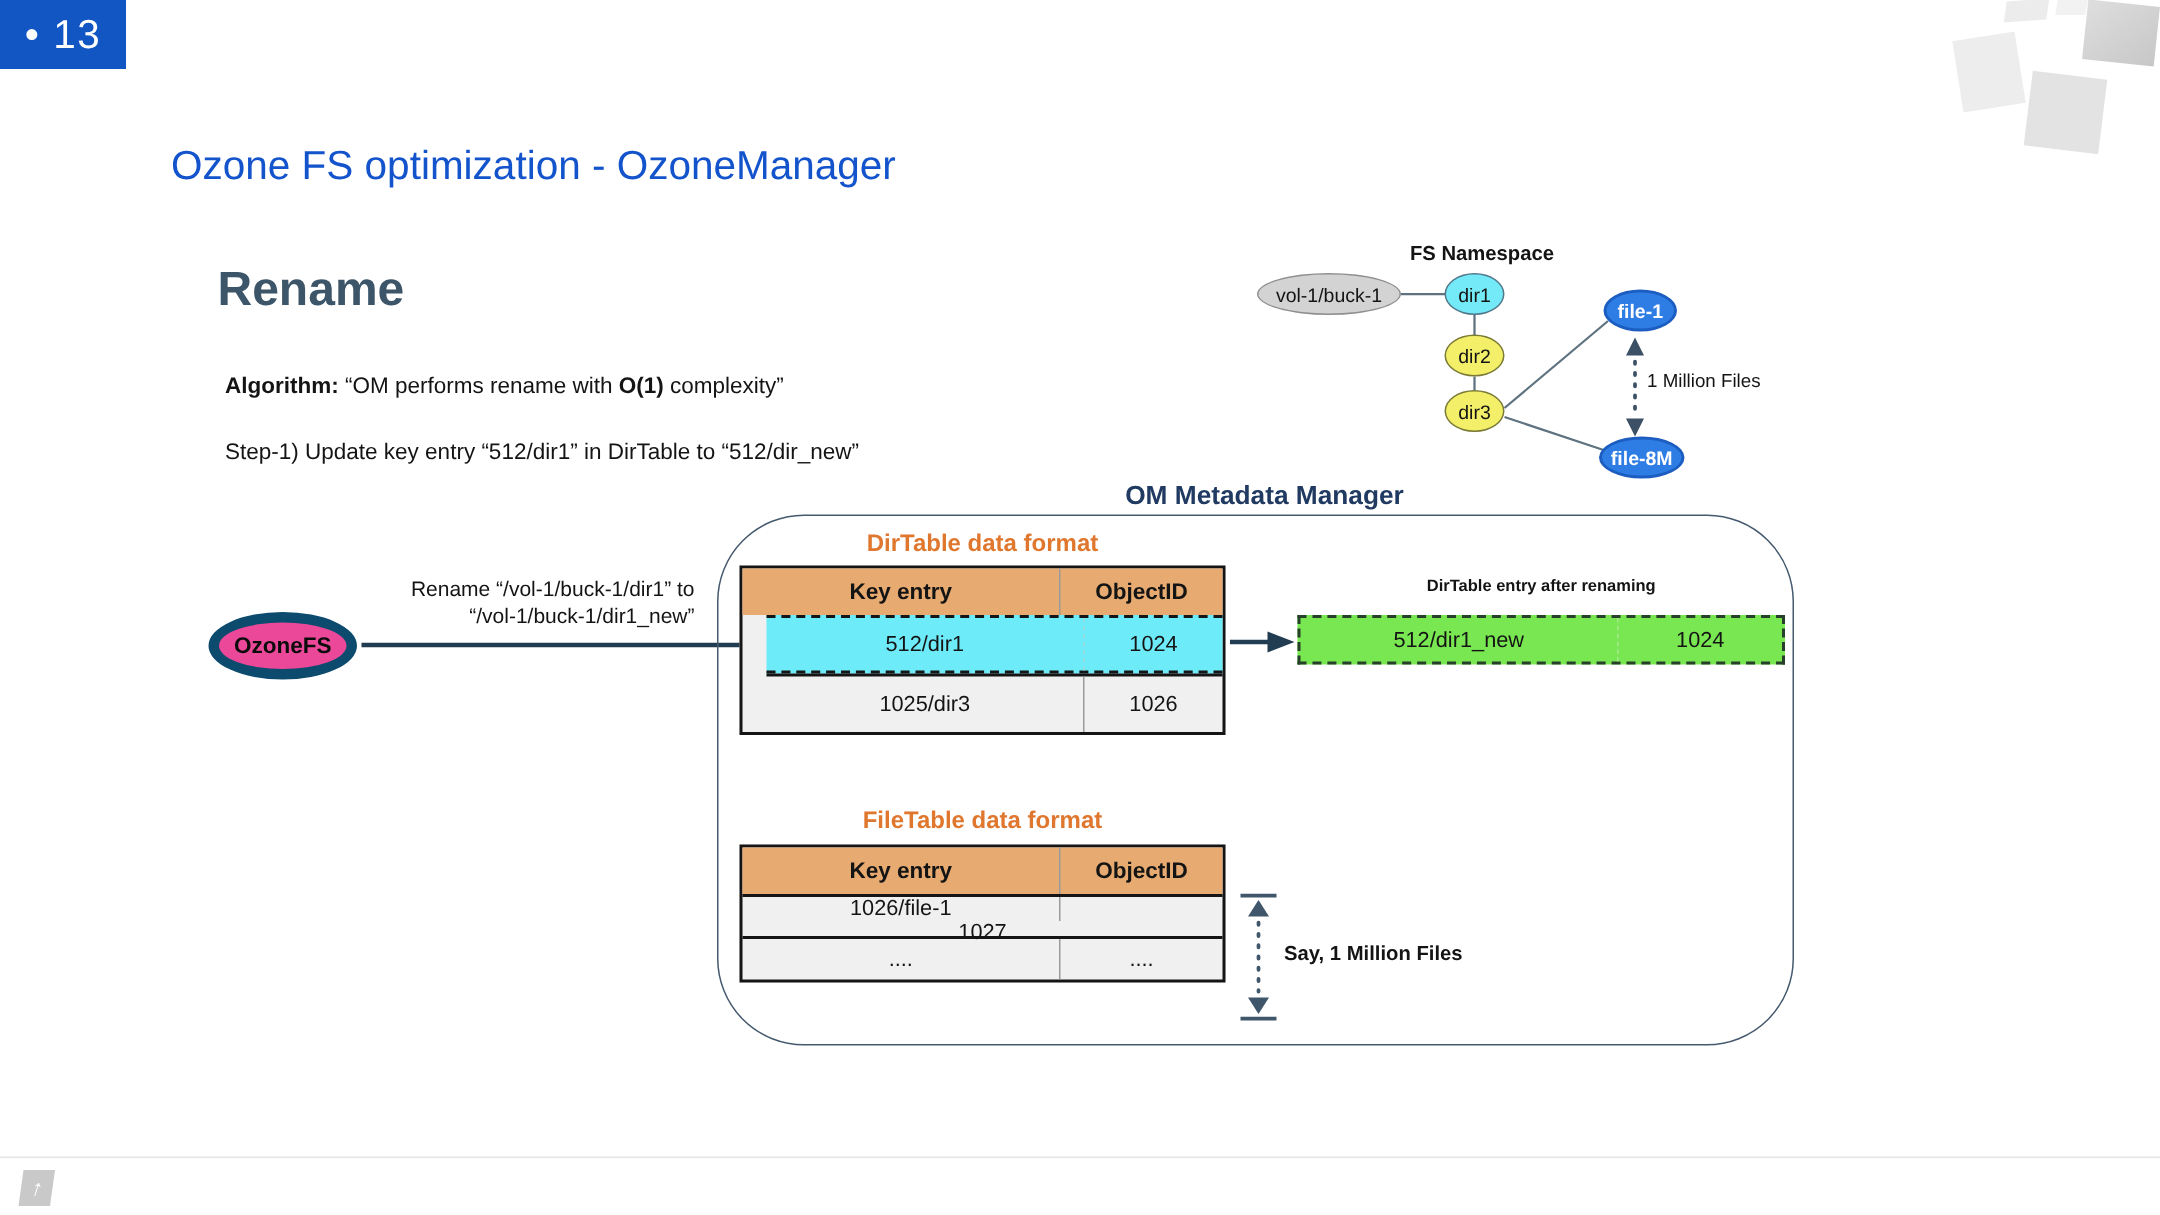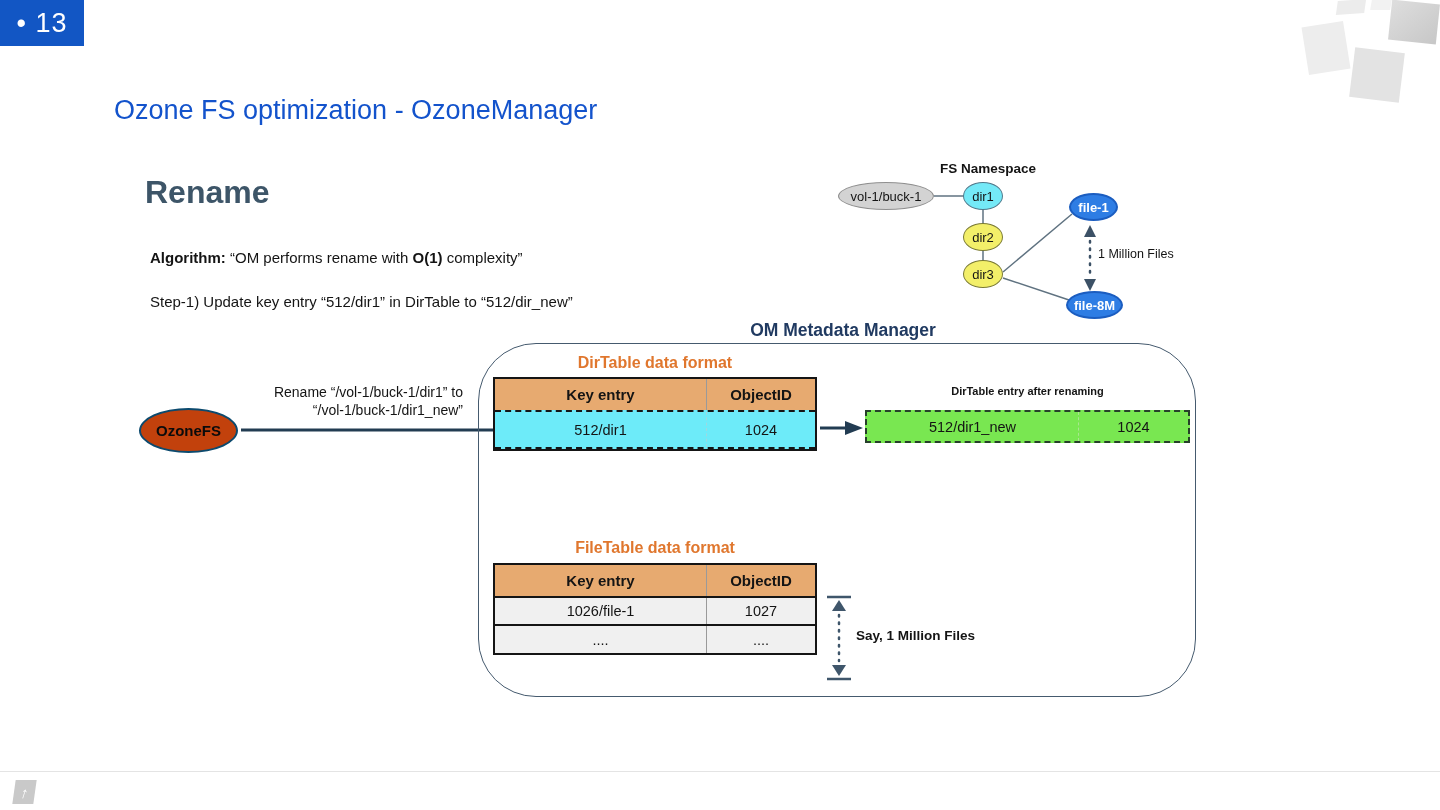--- a/index.html
+++ b/index.html
@@ -49,30 +49,30 @@
   .filetable { top:563px; }
   .tr { display:flex; }
   .td { display:flex; align-items:center; justify-content:center; font-size:14.5px; }
   .td.key { width:212px; border-right:1px solid #9a9a9a; }
   .td.val { flex:1; }
   .tr.th { background:#e7aa70; height:31px; font-weight:bold; }
   .tr.th .td { font-size:15px; }
   .bt-solid { border-top:2px solid #151515; }
   .tr.hl { background:#6debf9; border-top:2px dashed #151515; border-bottom:2px dashed #151515; }
   .tr.hl .td.key { border-right:1px dashed #9fd8df; }
-  .h35 { height:39px; } .h36 { height:36px; } .h28 { height:28px; } .h29 { height:29px; }
+  .h35 { height:39px;margin-left:16px; } .h36 { height:36px; } .h28 { height:28px;flex-direction:column; } .h29 { height:29px; }
 
   .green-title { left:865px; top:385px; width:325px; text-align:center; font-weight:bold; font-size:11px; }
   .green-row { left:865px; top:410px; width:325px; height:33px; background:#79e751;
                border:2px dashed #26402a; display:flex; }
   .green-row .td.key { border-right:1.5px dashed #a9e690; }
 
   .say-million { left:856px; top:628px; font-weight:bold; font-size:13.5px; }
 
-  .ozonefs { left:139px; top:408px; width:99px; height:45px; background:#c2410c; border:2px solid #0c4a6e;
+  .ozonefs { left:139px; top:408px; width:99px; height:45px; background:#ec4899; border:7px solid #0c4a6e;
              border-radius:50%; display:flex; align-items:center; justify-content:center;
              font-weight:bold; font-size:15px; color:#0b0b0b; }
   .rename-label { left:223px; top:383px; width:240px; text-align:right; font-size:14px; line-height:18px; }
 
   .footer-line { left:0; top:771px; width:1440px; height:1px; background:#e4e4e4; }
   .footer-logo { left:14px; top:780px; width:21px; height:24px; background:#c9c9c9; transform:skewX(-8deg);
                  display:flex; align-items:center; justify-content:center; }
   .footer-logo span { color:#fff; font-weight:bold; font-size:15px; transform:rotate(10deg); }
 
   svg.connectors { position:absolute; left:0; top:0; width:1440px; height:810px; pointer-events:none; }
@@ -142,20 +142,24 @@
 <div class="abs tbl-title dt-title">DirTable data format</div>
 <div class="tbl dirtable">
   <div class="tr th">
     <div class="td key">Key entry</div>
     <div class="td val">ObjectID</div>
   </div>
   <div class="tr hl h35">
     <div class="td key">512/dir1</div>
     <div class="td val">1024</div>
   </div>
+  <div class="tr h35 bt-solid">
+    <div class="td key">1025/dir3</div>
+    <div class="td val">1026</div>
+  </div>
 </div>
 
 <div class="abs green-title">DirTable entry after renaming</div>
 <div class="abs green-row">
   <div class="td key">512/dir1_new</div>
   <div class="td val">1024</div>
 </div>
 
 <div class="abs tbl-title ft-title">FileTable data format</div>
 <div class="tbl filetable">

